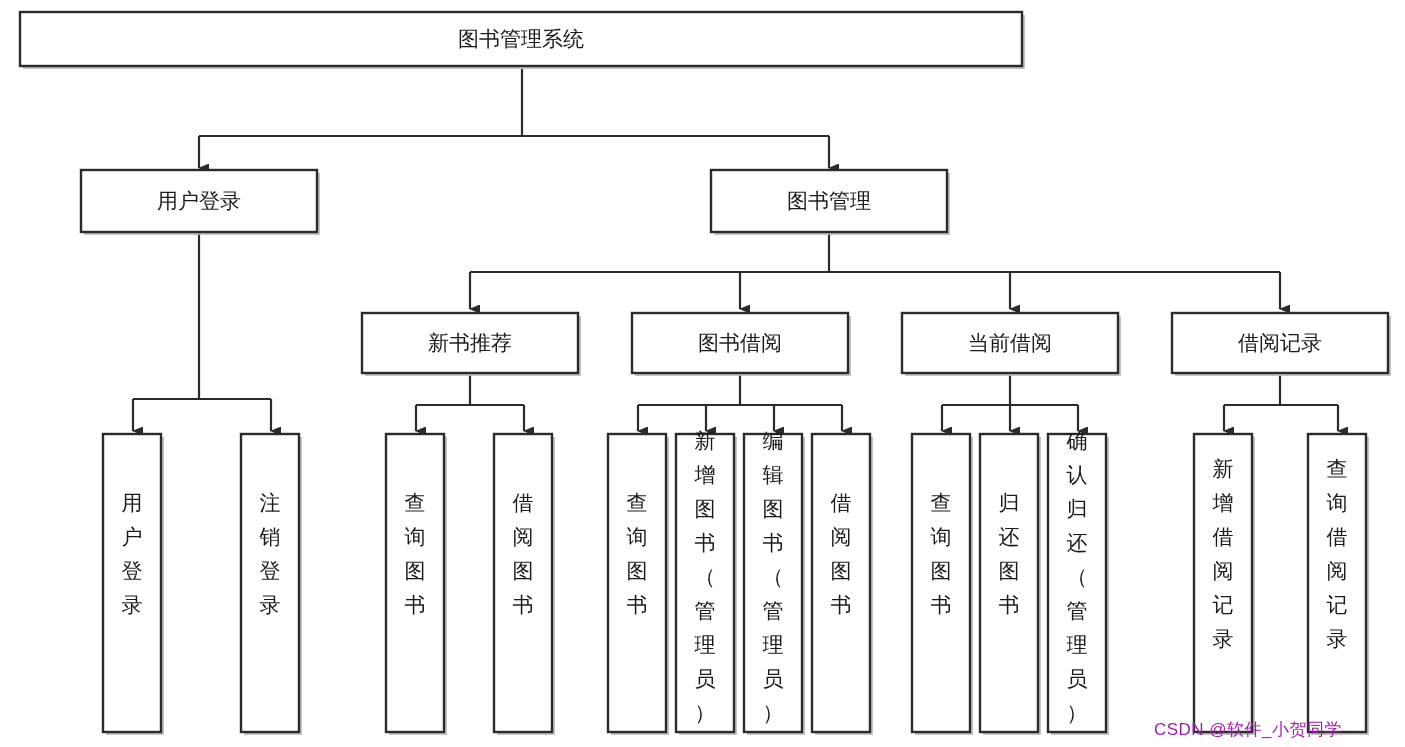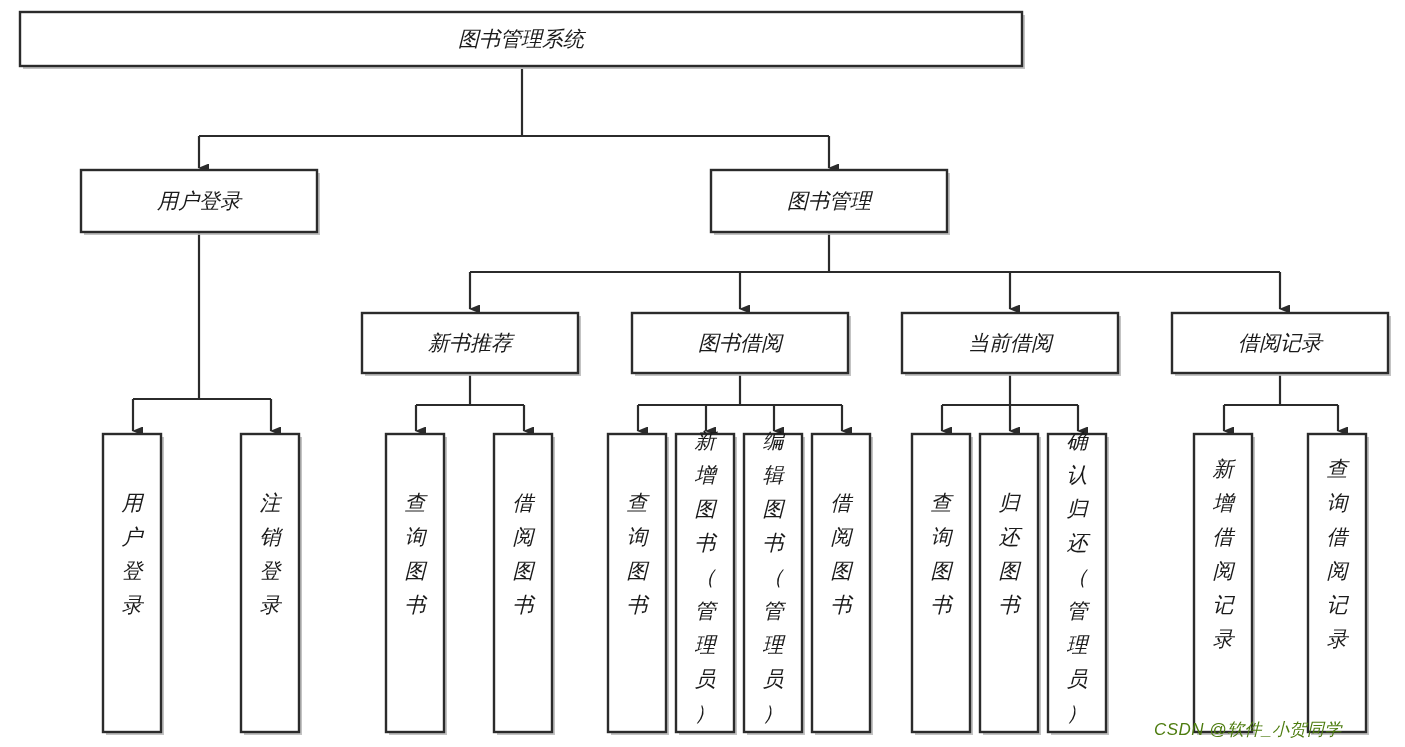--- a/index.html
+++ b/index.html
@@ -11,21 +11,20 @@
     width: 1405px;
     height: 747px;
     font-family: "Liberation Sans", "DejaVu Sans", sans-serif;
     overflow: hidden;
     position: relative;
   }
   #diagram-root {
     position: relative;
     width: 1354px;
     height: 747px;
-    font-style: italic;
   }
   svg.diagram-canvas {
     position: absolute;
     left: 0;
     top: 0;
     width: 1405px;
     height: 747px;
   }
   .node-box {
     fill: #ffffff;
@@ -54,21 +53,21 @@
     fill: #1a1a1a;
     font-size: 21px;
     text-anchor: middle;
   }
   .watermark {
     position: absolute;
     right: 12px;
     bottom: 6px;
     font-family: "Liberation Sans", "DejaVu Sans", sans-serif;
     font-size: 17px;
-    color: #4d7c0f;
+    color: #a21caf;
     letter-spacing: 0.5px;
     white-space: nowrap;
     user-select: none;
   }
 </style>
 </head>
 <body>
 
 <div id="diagram-root">
 

